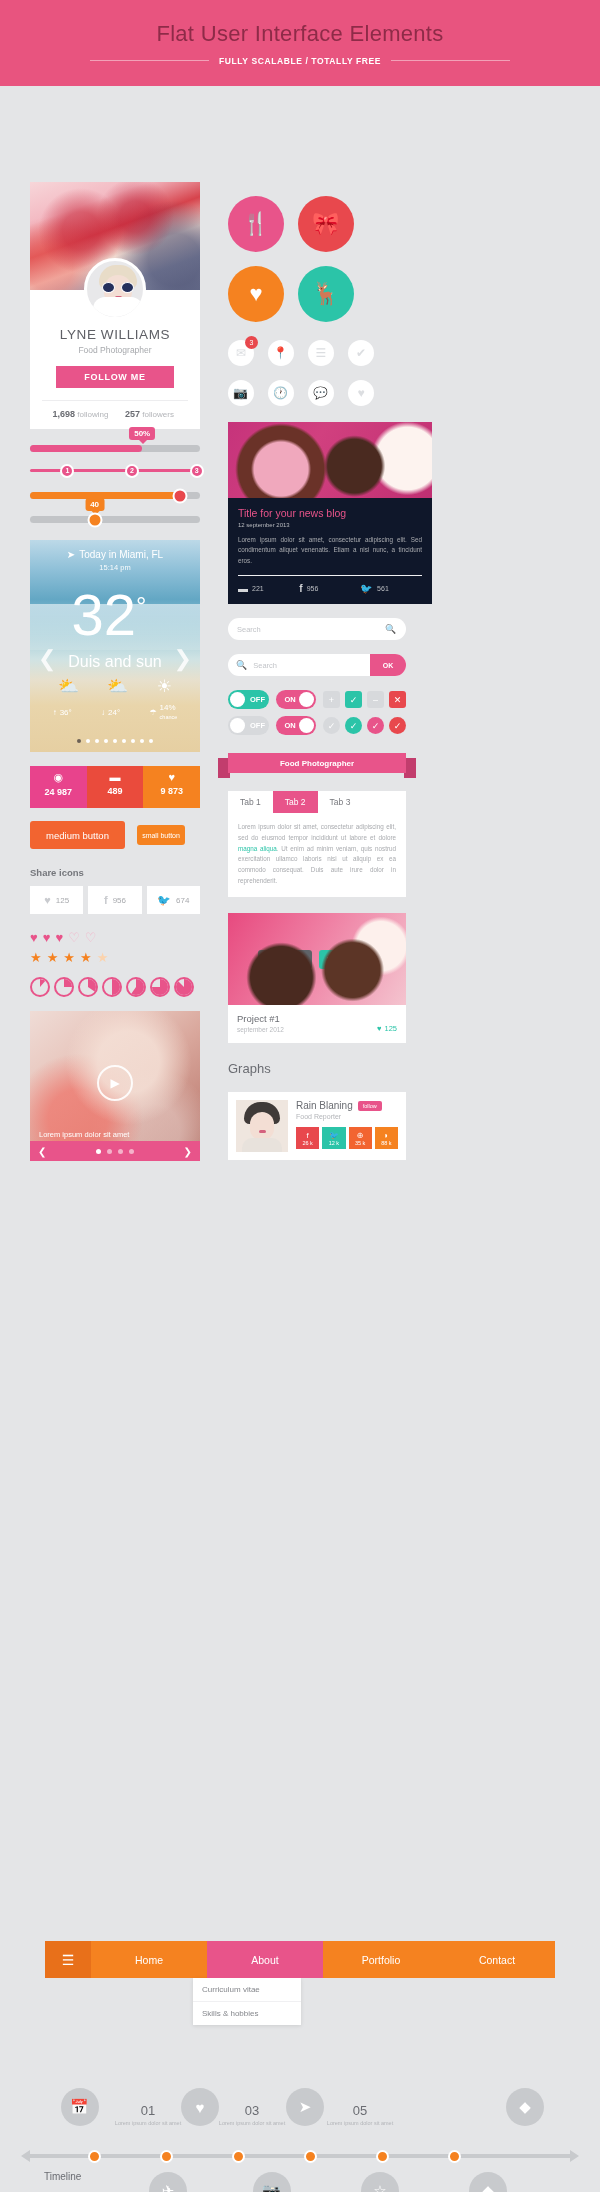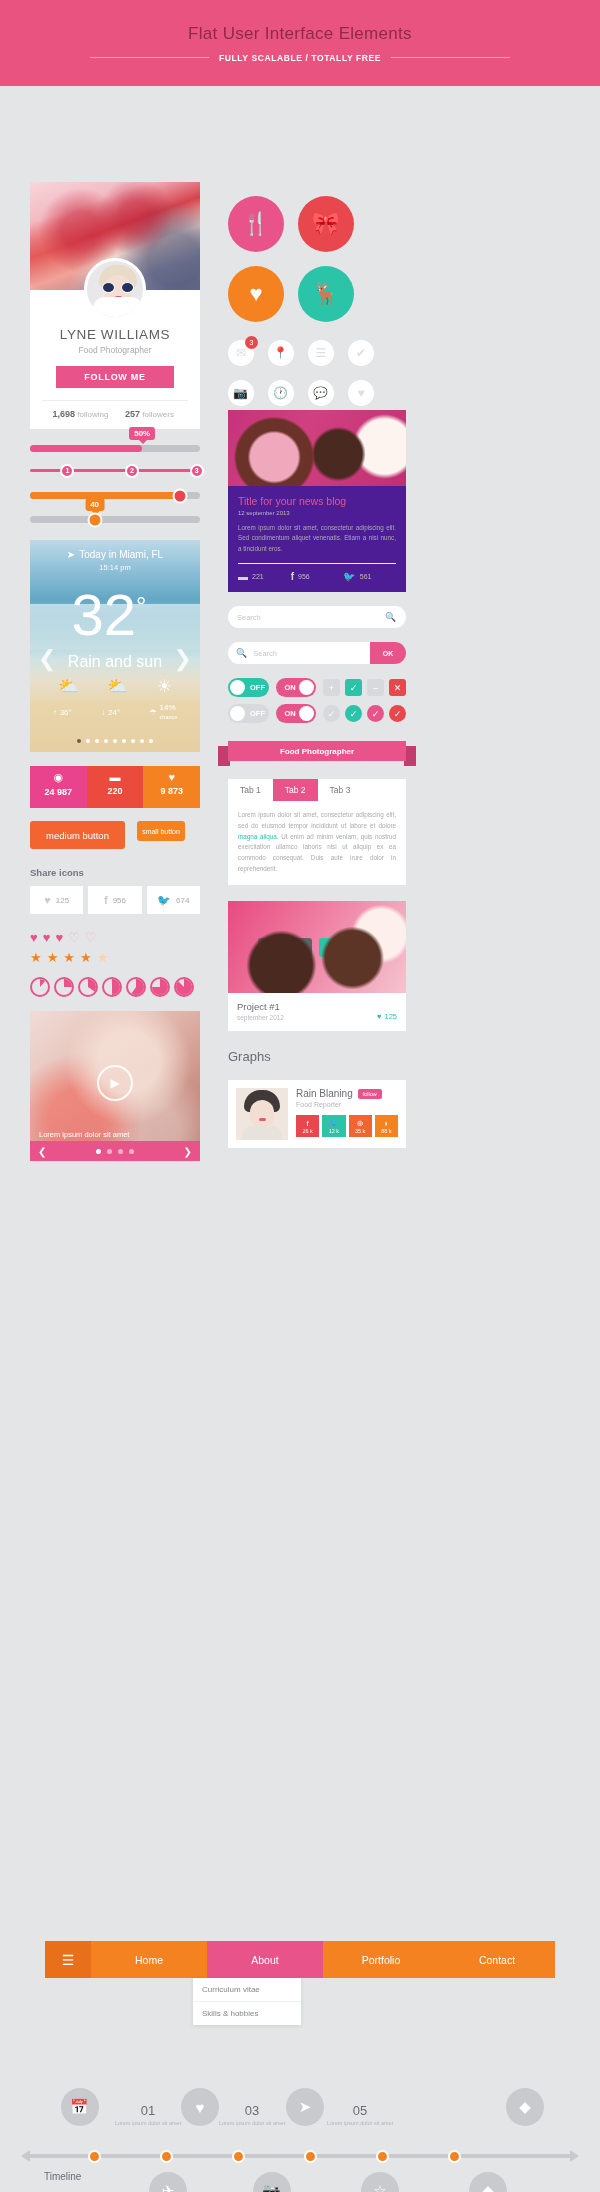--- a/index.html
+++ b/index.html
@@ -3,21 +3,21 @@
 <meta charset="utf-8">
 <style>
   * { box-sizing: border-box; margin:0; padding:0; }
   body {
     width:600px; height:2192px; background:#e4e5e7;
     font-family:"Liberation Sans", sans-serif; position:relative; overflow:hidden;
   }
   
   .header { height:86px; background:#e8547f; display:flex; flex-direction:column;
             align-items:center; justify-content:center; }
-  .header h1 { font-weight:400; font-size:17px; color:#8e2b48; letter-spacing:.3px; }
+  .header h1 { font-weight:400; font-size:22px; color:#8e2b48; letter-spacing:.3px; }
   .header .sub { display:flex; align-items:center; gap:10px; margin-top:9px; width:420px; }
   .header .sub .ln { flex:1; height:1px; background:rgba(255,255,255,.45); }
   .header .sub span { font-size:8.5px; color:#fff; letter-spacing:.6px; font-weight:bold; }
 
   .page { position:relative; padding:0 0 0 0; }
   .col-l { position:absolute; left:30px; top:0; width:170px; }
   .col-r { position:absolute; left:228px; top:0; width:178px; }
 
   
   .profile { background:#fff; width:170px; }
@@ -92,21 +92,21 @@
   
   .counters { display:flex; margin-top:14px; width:170px; height:42px; }
   .counters > div { flex:1; color:#fff; text-align:center; padding-top:5px; }
   .counters .ic { font-size:11px; }
   .counters .vl { font-size:9px; font-weight:bold; margin-top:3px; }
   .c1{background:#e8438c;} .c2{background:#ea4b3c;} .c3{background:#f58220;}
 
   
   .bigbtn { margin-top:16px; width:170px; height:38px; background:#e8548a; color:#fff;
     border:none; border-radius:4px; font-size:14px; cursor:pointer; }
-  .btnrow { margin-top:13px; display:flex; gap:12px; }
+  .btnrow { margin-top:13px; display:flex; align-items:center; gap:12px; }
   .mdbtn { width:95px; height:28px; background:#f26430; color:#fff; border:none; border-radius:3px;
     font-size:9.5px; cursor:pointer; }
   .smbtn { width:48px; height:20px; background:#f58220; color:#fff; border:none; border-radius:3px;
     font-size:7px; cursor:pointer; }
 
   
   .share-title { margin-top:18px; font-size:9.5px; color:#75777c; font-weight:bold; }
   .share { margin-top:8px; display:flex; gap:5px; }
   .share > div { flex:1; height:28px; background:#fff; display:flex; align-items:center;
     justify-content:center; gap:5px; font-size:8px; color:#a8aaae; cursor:pointer; }
@@ -142,21 +142,21 @@
   .circles { display:flex; flex-wrap:wrap; gap:14px; }
   .circ { width:56px; height:56px; border-radius:50%; display:flex; align-items:center;
     justify-content:center; color:#fff; font-size:22px; cursor:pointer; }
   .ghost { margin-top:18px; display:flex; flex-wrap:wrap; gap:14px; }
   .gi { width:26px; height:26px; border-radius:50%; background:#fff; display:flex; align-items:center;
     justify-content:center; color:#dcdee1; font-size:12px; position:relative; cursor:pointer; }
   .badge { position:absolute; right:-4px; top:-4px; width:13px; height:13px; border-radius:50%;
     background:#e8484d; color:#fff; font-size:7px; display:flex; align-items:center; justify-content:center; }
 
   
-  .blog { margin-top:4px; width:178px; background:#4c1d95; }
+  .blog { margin-top:16px; width:204px; background:#0f172a; }
   .blog .img { height:76px; position:relative; overflow:hidden;
     background:linear-gradient(120deg,#c6337b 0%,#d1407f 40%,#c02f72 100%); }
   .blog .img:after{content:"";position:absolute;inset:0;
     background:radial-gradient(circle at 26% 62%,#f0a8bd 0 17%,#6a3228 19% 27%,transparent 29%),
                radial-gradient(circle at 62% 58%,#4a2a20 0 20%,transparent 23%),
                radial-gradient(circle at 88% 48%,#fdf3ef 0 17%,transparent 20%);}
   .blog .bd { padding:9px 10px 10px; }
   .blog h3 { color:#e8548a; font-size:10.5px; font-weight:400; }
   .blog .dt { font-size:6px; color:#b9bbbf; margin-top:3px; }
   .blog p { font-size:6.3px; color:#a9abaf; line-height:1.65; margin-top:7px; text-align:justify; }
@@ -346,21 +346,21 @@
   
   <div class="weather">
     <div class="w-top">
       <div class="w-loc">
         <span>➤</span>
         <span>Today in Miami, FL</span>
       </div>
       <div class="w-time">15:14 pm</div>
     </div>
     <div class="w-temp"><span>32</span><sup>°</sup></div>
-    <div class="w-cond">Rain and sun</div>
+    <div class="w-cond">Duis and sun</div>
     <div class="w-arrow" style="left:8px;">❮</div>
     <div class="w-arrow" style="right:8px;">❯</div>
     <div class="w-icons">
       <span>⛅</span>
       <span>⛅</span>
       <span>☀</span>
     </div>
     <div class="w-meta">
       <div>
             <span>↑</span>
@@ -389,21 +389,21 @@
   </div>
 
   
   <div class="counters">
     <div class="c1">
       <div class="ic">◉</div>
       <div class="vl">24 987</div>
     </div>
     <div class="c2">
       <div class="ic">▬</div>
-      <div class="vl">220</div>
+      <div class="vl">489</div>
     </div>
     <div class="c3">
       <div class="ic">♥</div>
       <div class="vl">9 873</div>
     </div>
   </div>
 
   
   <div class="btnrow">
     <button class="mdbtn">medium button</button>

